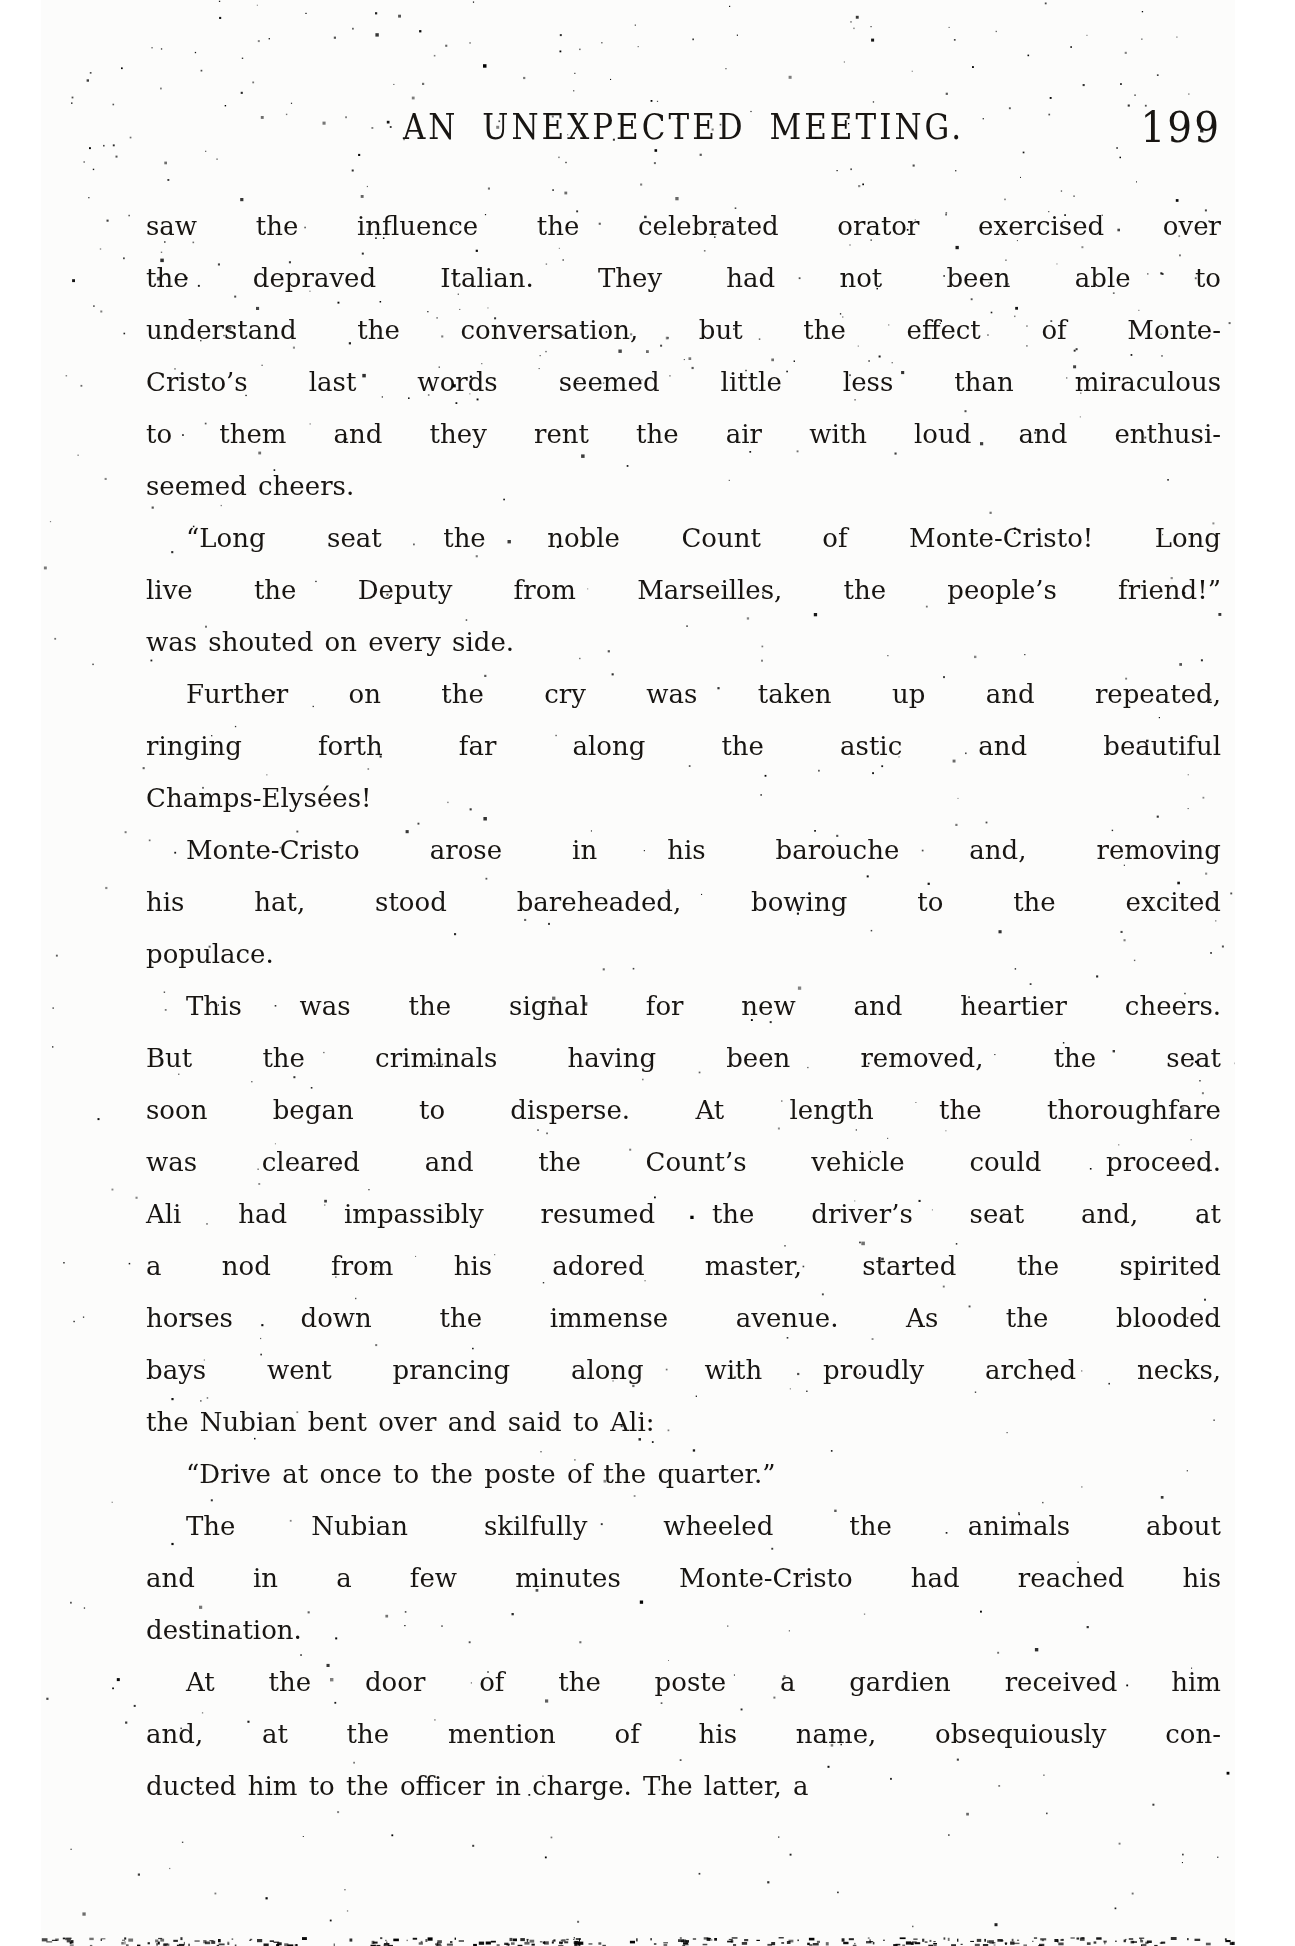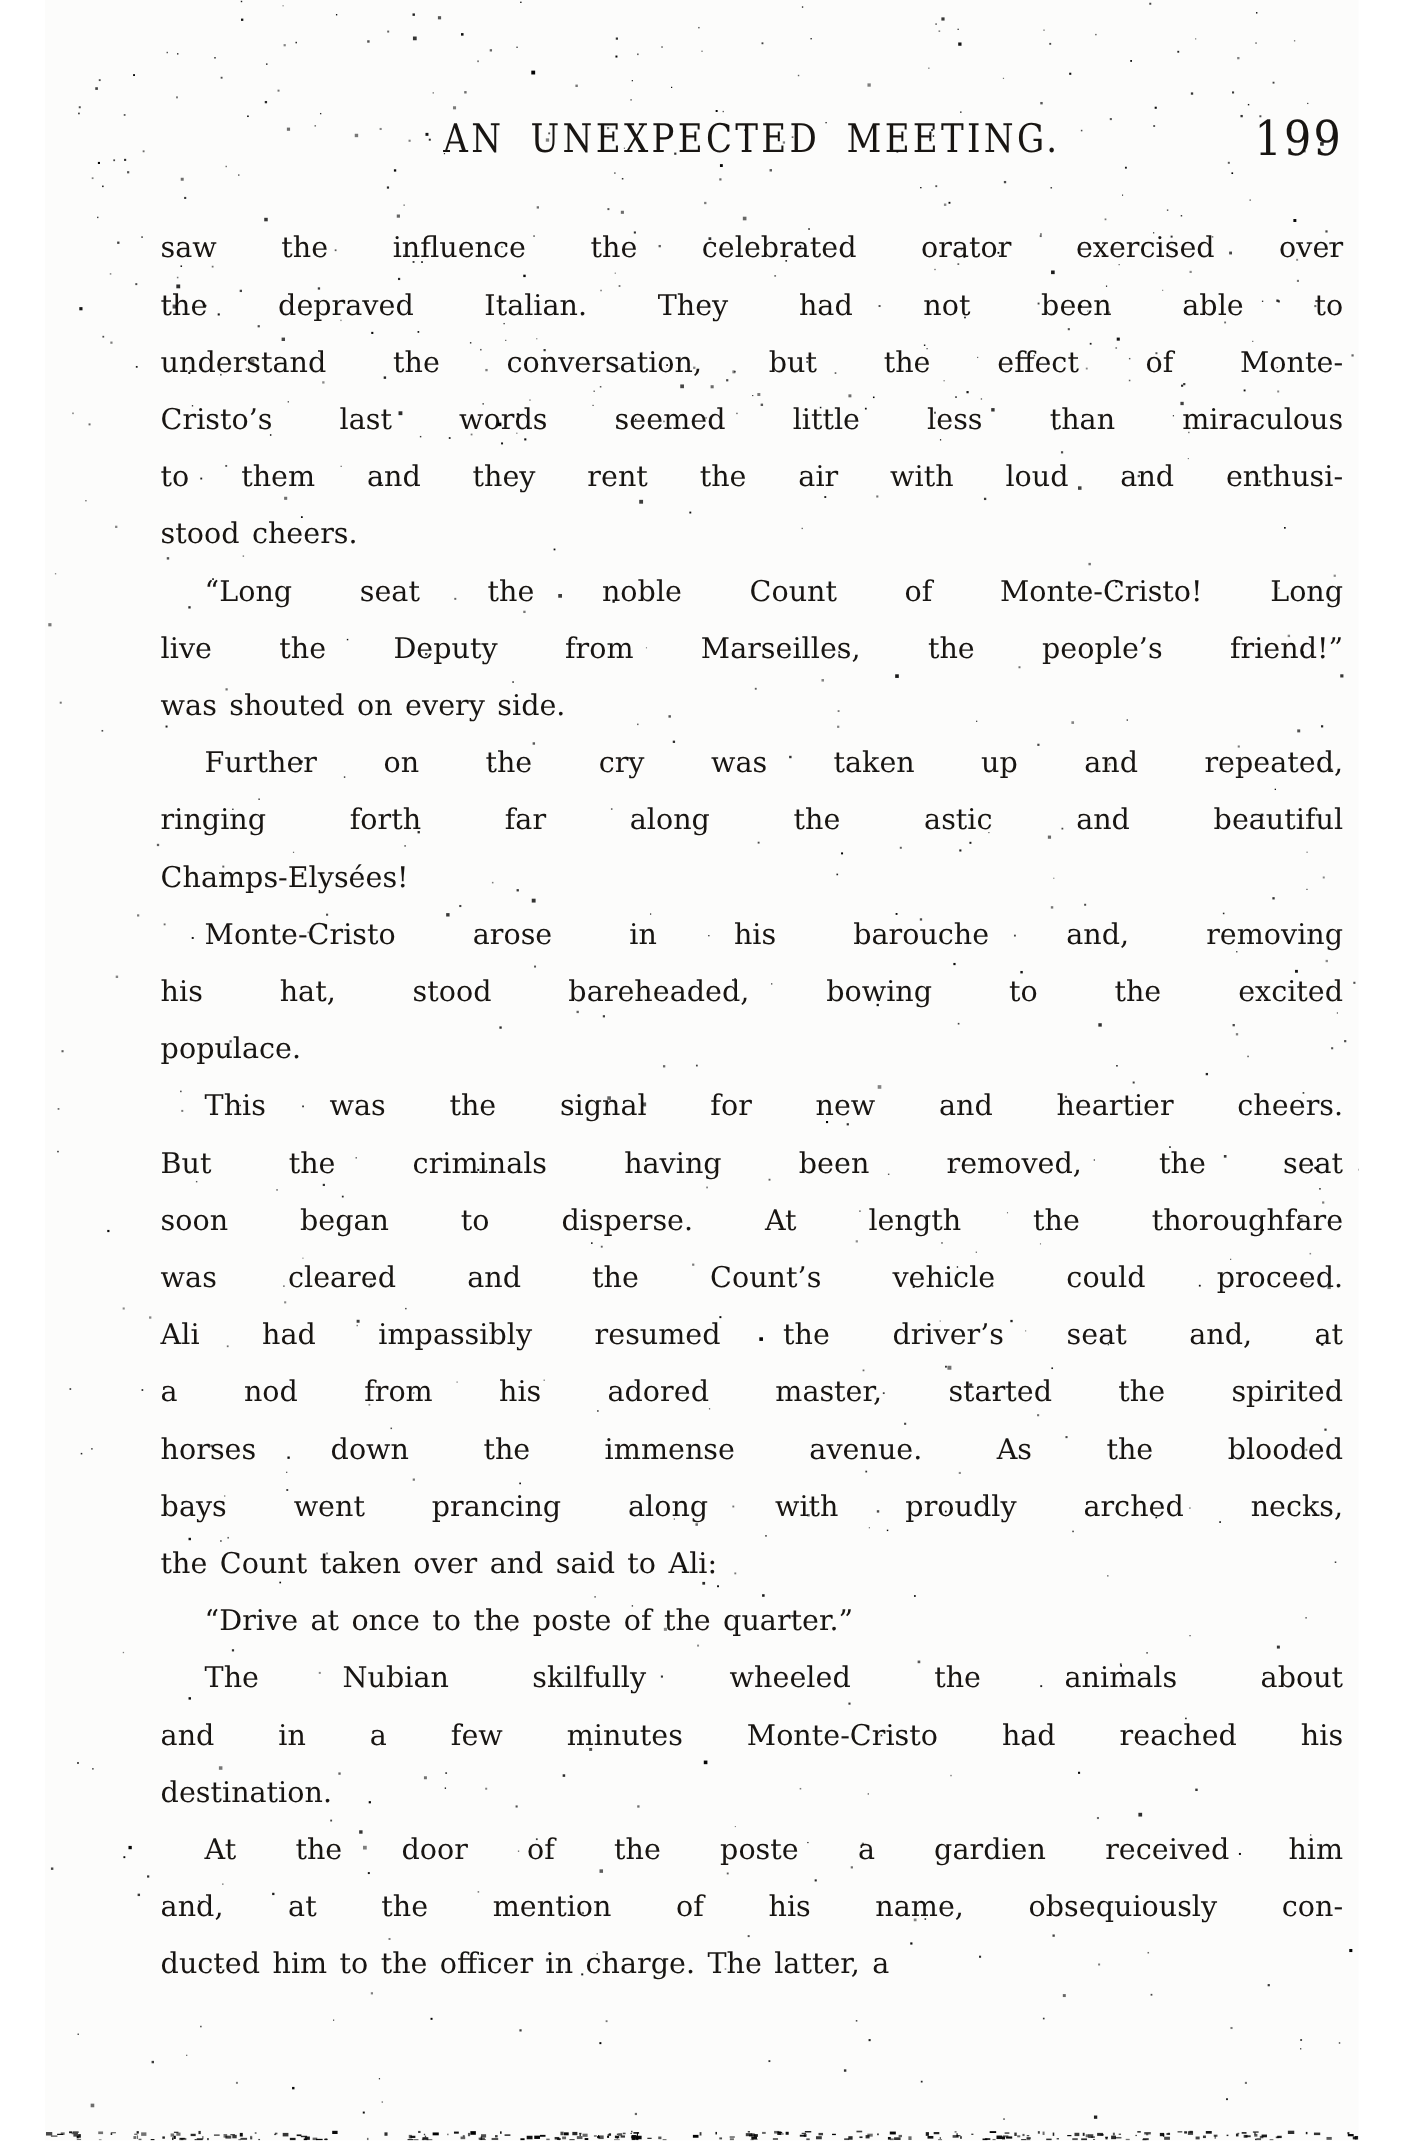--- a/index.html
+++ b/index.html
@@ -82,21 +82,21 @@
     <span class="page-num">199</span>
   </div>
 
   <div class="body-text" id="body-text">
       <div class="para">
         <div class="line firstline">saw the influence the celebrated orator exercised over</div>
         <div class="line">the depraved Italian. They had not been able to</div>
         <div class="line">understand the conversation, but the effect of Monte-</div>
         <div class="line">Cristo’s last words seemed little less than miraculous</div>
         <div class="line">to them and they rent the air with loud and enthusi-</div>
-        <div class="line lastline">stood cheers.</div>
+        <div class="line lastline">seemed cheers.</div>
       </div>
       <div class="para indent">
         <div class="line firstline">“Long seat the noble Count of Monte-Cristo! Long</div>
         <div class="line">live the Deputy from Marseilles, the people’s friend!”</div>
         <div class="line lastline">was shouted on every side.</div>
       </div>
       <div class="para indent">
         <div class="line firstline">Further on the cry was taken up and repeated,</div>
         <div class="line">ringing forth far along the astic and beautiful</div>
         <div class="line lastline">Champs-Elysées!</div>
@@ -108,21 +108,21 @@
       </div>
       <div class="para indent">
         <div class="line firstline">This was the signal for new and heartier cheers.</div>
         <div class="line">But the criminals having been removed, the seat</div>
         <div class="line">soon began to disperse. At length the thoroughfare</div>
         <div class="line">was cleared and the Count’s vehicle could proceed.</div>
         <div class="line">Ali had impassibly resumed the driver’s seat and, at</div>
         <div class="line">a nod from his adored master, started the spirited</div>
         <div class="line">horses down the immense avenue. As the blooded</div>
         <div class="line">bays went prancing along with proudly arched necks,</div>
-        <div class="line lastline">the Count taken over and said to Ali:</div>
+        <div class="line lastline">the Nubian bent over and said to Ali:</div>
       </div>
       <div class="para indent">
         <div class="line firstline lastline">“Drive at once to the poste of the quarter.”</div>
       </div>
       <div class="para indent">
         <div class="line firstline">The Nubian skilfully wheeled the animals about</div>
         <div class="line">and in a few minutes Monte-Cristo had reached his</div>
         <div class="line lastline">destination.</div>
       </div>
       <div class="para indent">

